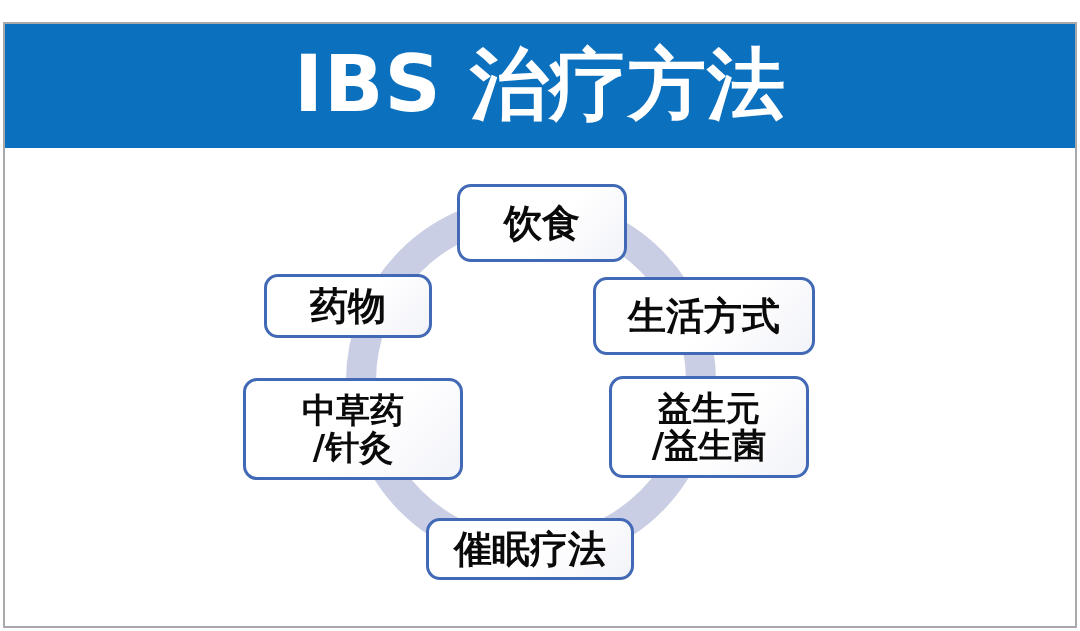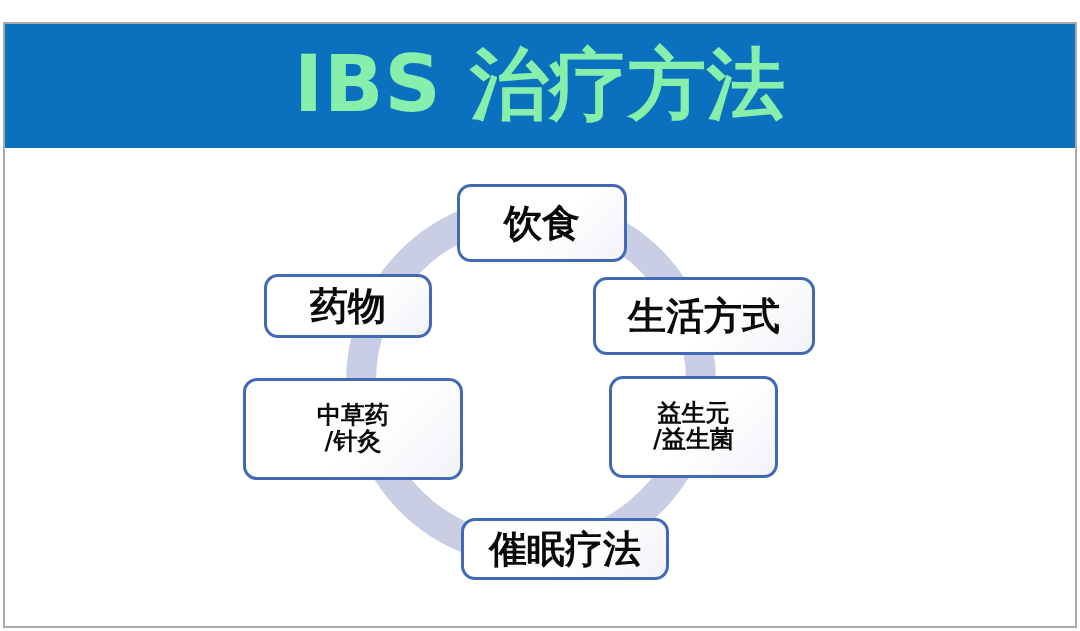--- a/index.html
+++ b/index.html
@@ -41,21 +41,21 @@
     top: 24px;
     width: 1070px;
     height: 124px;
     background: #0b70bd;
     display: flex;
     align-items: center;
     justify-content: center;
     overflow: hidden;
   }
   #header-title {
-    color: #86efac;
+    color: #ffffff;
     font-size: 78px;
     font-weight: bold;
     letter-spacing: 1px;
     line-height: 1;
     white-space: nowrap;
     transform: translateY(-2px);
     font-family: "DejaVu Sans", "Liberation Sans", sans-serif;
   }
 
   
@@ -100,27 +100,27 @@
     font-size: 38px;
     line-height: 1.02;
     letter-spacing: 0px;
     white-space: pre-line;
     font-family: "DejaVu Sans", "Liberation Sans", sans-serif;
   }
 
   
   #node-diet        { left: 452px; top: 34px;  width: 170px; height: 78px; }
   #node-lifestyle   { left: 588px; top: 127px; width: 222px; height: 78px; }
-  #node-prebiotics  { left: 604px; top: 226px; width: 169px; height: 102px; }
-  #node-hypnosis    { left: 456px; top: 368px; width: 208px; height: 62px; }
+  #node-prebiotics  { left: 604px; top: 226px; width: 200px; height: 102px; }
+  #node-hypnosis    { left: 421px; top: 368px; width: 208px; height: 62px; }
   #node-herbal      { left: 238px; top: 228px; width: 220px; height: 102px; }
   #node-medication  { left: 259px; top: 124px; width: 168px; height: 64px; }
 
   #node-prebiotics .node-label,
-  #node-herbal .node-label { font-size: 24px; line-height: 1.08; }
+  #node-herbal .node-label { font-size: 34px; line-height: 1.08; }
 </style>
 </head>
 <body>
 
 <div id="slide">
 
   <div id="frame"></div>
 
   <div id="header-banner">
     <div id="header-title">IBS 治疗方法</div>

